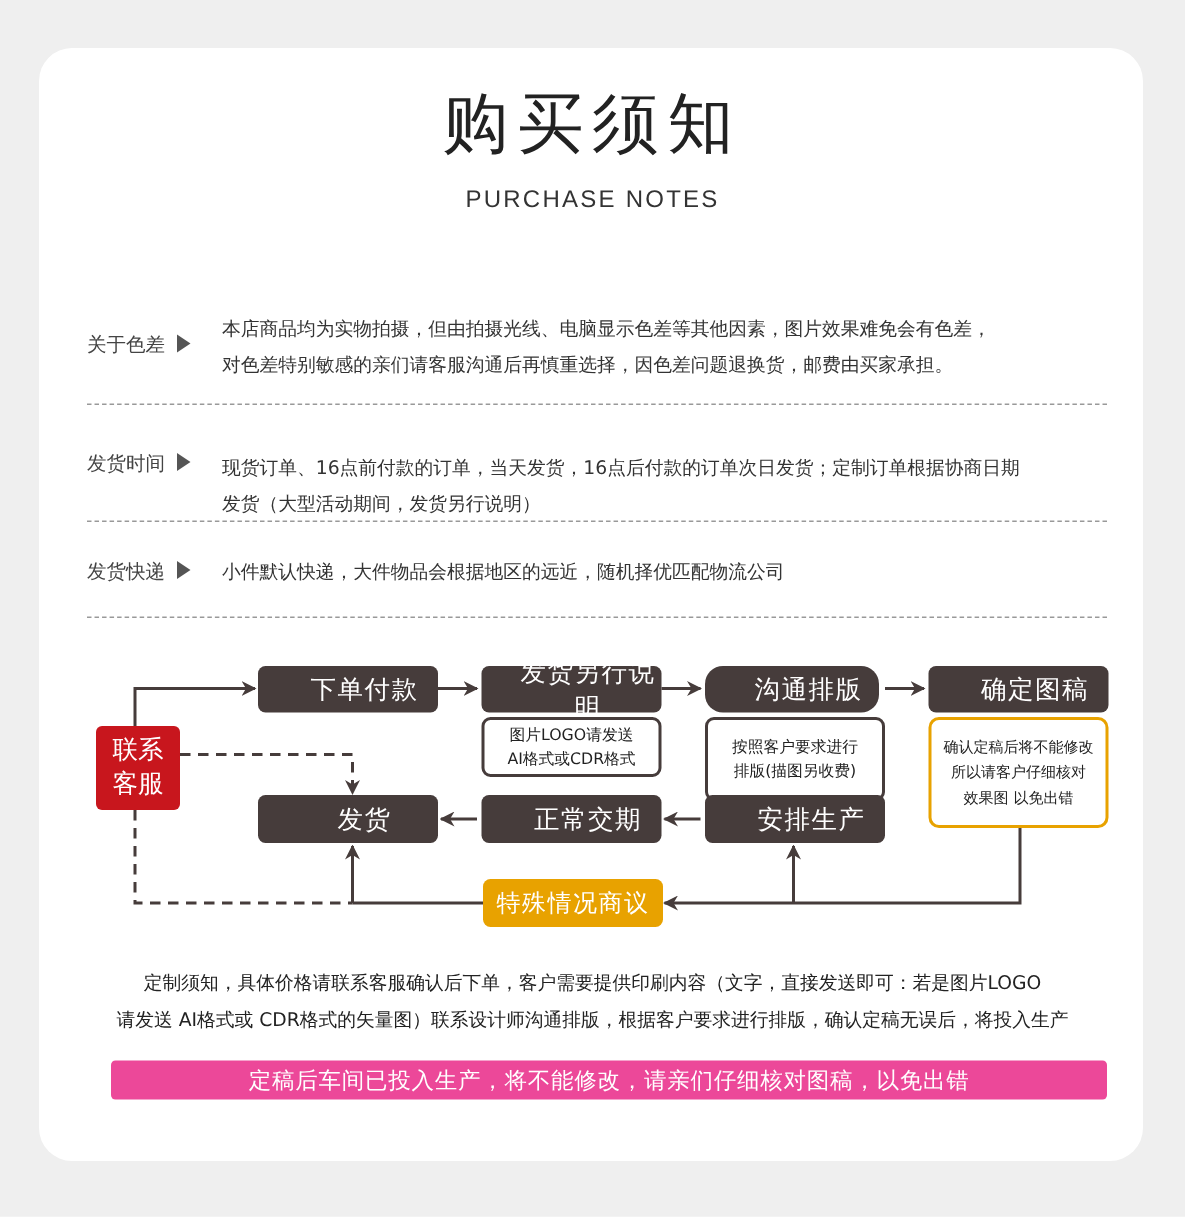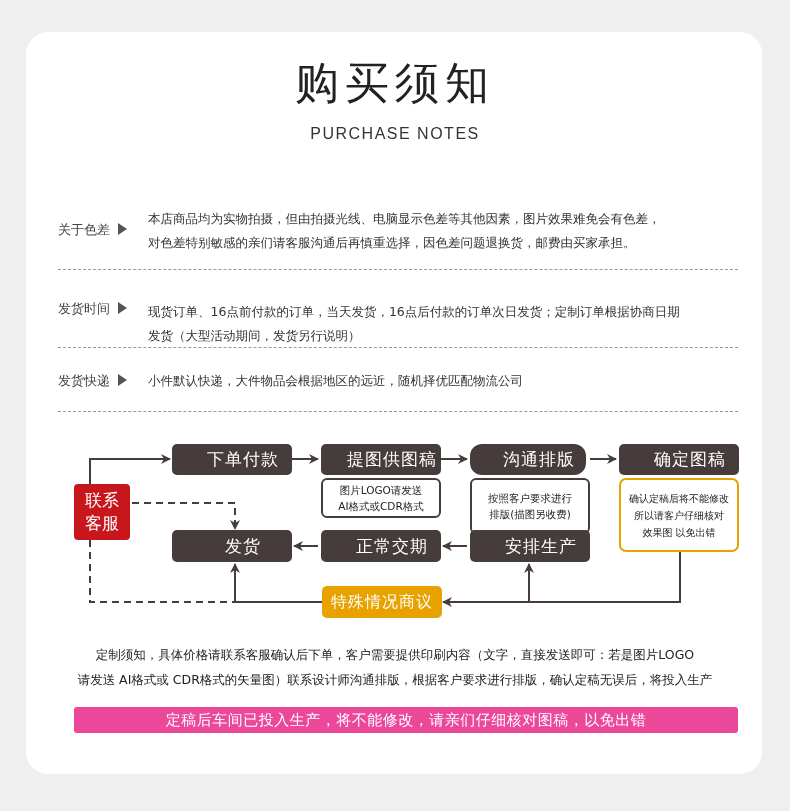--- a/index.html
+++ b/index.html
@@ -95,27 +95,27 @@
   </g>
   <g stroke="#463c3b" stroke-width="2" fill="none" stroke-dasharray="7,5">
 
     <polyline points="120,503 235,503 235,527"></polyline>
 
     <polyline points="90,540 90,602 235,602"></polyline>
   </g>
   <path d="M230,520 L235,530 L240,520 L235,523 Z" fill="#463c3b"></path>
 </svg>
 
-<div class="contact" style="left:64px;top:484px;width:56px;height:56px;margin-left:10px;">
+<div class="contact" style="left:64px;top:484px;width:56px;height:56px;">
   <span>联系</span>
   <span>客服</span>
 </div>
 
 <div class="box" style="left:172px;top:444px;width:120px;height:31px;">下单付款</div>
-<div class="box" style="left:321px;top:444px;width:120px;height:31px;">提图供图稿</div>
+<div class="box" style="left:321px;top:444px;width:120px;height:31px;">发货另行说明</div>
 <div class="box" style="left:470px;top:444px;width:116px;height:31px;border-radius:12px;">沟通排版</div>
 <div class="box" style="left:619px;top:444px;width:120px;height:31px;">确定图稿</div>
 
 <div class="subbox" style="left:321px;top:478px;width:120px;height:40px;">
   <span>图片LOGO请发送</span>
   <span>AI格式或CDR格式</span>
 </div>
 <div class="subbox" style="left:470px;top:478px;width:120px;height:56px;">
   <span>按照客户要求进行</span>
   <span>排版(描图另收费)</span>

